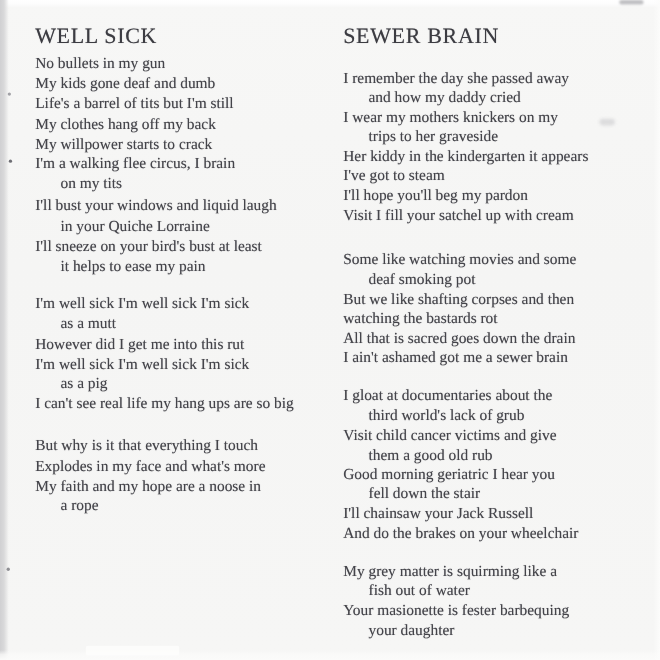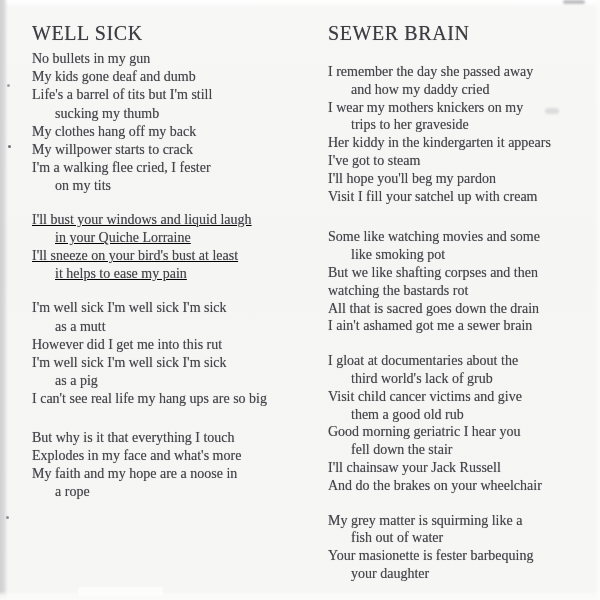--- a/index.html
+++ b/index.html
@@ -43,21 +43,21 @@
     background: #fdfdfc; opacity: 0.9; border-radius: 2px;
   }
   .speck { position: absolute; border-radius: 50%; }
   .speck-1 { left: 7px; top: 84px;  width: 3px; height: 3px; background: #a2a2a7; }
   .speck-2 { left: 8px; top: 145px; width: 3px; height: 3px; background: #6e6e74; }
   .speck-3 { left: 6px; top: 516px; width: 3px; height: 3px; background: #8f8f94; }
 
   
   .song { position: absolute; top: 20px; }
   .song-left  { left: 32px; }
-  .song-right { left: 328px; }
+  .song-right { left: 312px; }
 
   .song-title {
     margin: 0;
     font-size: 20px;
     line-height: 26px;
     font-weight: normal;
     letter-spacing: 0.6px;
     color: #3c3c42;
     white-space: nowrap;
     text-shadow: 0 0 0.7px rgba(60,60,66,0.55);
@@ -69,21 +69,21 @@
   .line {
     font-size: 14px;
     color: #44444a;
     white-space: nowrap;
     text-shadow: 0 0 0.7px rgba(68,68,74,0.5);
   }
   .song-left  .line { line-height: 18.2px; }
   .song-right .line { line-height: 17.8px; }
   .line.indent { padding-left: 23px; }
 
-  .song-left  .stanza:nth-of-type(2) { margin-top: 15px; text-decoration: underline; }
+  .song-left  .stanza:nth-of-type(2) { margin-top: 2px; }
   .song-left  .stanza:nth-of-type(3) { margin-top: 16px; }
   .song-left  .stanza:nth-of-type(4) { margin-top: 20px; }
   .song-right .stanza:nth-of-type(2) { margin-top: 23px; }
   .song-right .stanza:nth-of-type(3) { margin-top: 17px; }
   .song-right .stanza:nth-of-type(4) { margin-top: 17px; }
 </style>
 </head>
 <body>
 
 <div class="page">
@@ -99,24 +99,23 @@
   <div class="speck speck-2"></div>
   <div class="speck speck-3"></div>
 
   <section class="song song-left">
     <h2 class="song-title">WELL SICK</h2>
     <div class="stanzas">
         <div class="stanza">
           <div class="line">No bullets in my gun</div>
           <div class="line">My kids gone deaf and dumb</div>
           <div class="line">Life's a barrel of tits but I'm still</div>
-          <div class="line indent">sucking my thumb</div>
           <div class="line">My clothes hang off my back</div>
           <div class="line">My willpower starts to crack</div>
-          <div class="line">I'm a walking flee cried, I fester</div>
+          <div class="line">I'm a walking flee circus, I brain</div>
           <div class="line indent">on my tits</div>
         </div>
         <div class="stanza">
           <div class="line">I'll bust your windows and liquid laugh</div>
           <div class="line indent">in your Quiche Lorraine</div>
           <div class="line">I'll sneeze on your bird's bust at least</div>
           <div class="line indent">it helps to ease my pain</div>
         </div>
         <div class="stanza">
           <div class="line">I'm well sick I'm well sick I'm sick</div>
@@ -143,21 +142,21 @@
           <div class="line indent">and how my daddy cried</div>
           <div class="line">I wear my mothers knickers on my</div>
           <div class="line indent">trips to her graveside</div>
           <div class="line">Her kiddy in the kindergarten it appears</div>
           <div class="line">I've got to steam</div>
           <div class="line">I'll hope you'll beg my pardon</div>
           <div class="line">Visit I fill your satchel up with cream</div>
         </div>
         <div class="stanza">
           <div class="line">Some like watching movies and some</div>
-          <div class="line indent">like smoking pot</div>
+          <div class="line indent">deaf smoking pot</div>
           <div class="line">But we like shafting corpses and then</div>
           <div class="line">watching the bastards rot</div>
           <div class="line">All that is sacred goes down the drain</div>
           <div class="line">I ain't ashamed got me a sewer brain</div>
         </div>
         <div class="stanza">
           <div class="line">I gloat at documentaries about the</div>
           <div class="line indent">third world's lack of grub</div>
           <div class="line">Visit child cancer victims and give</div>
           <div class="line indent">them a good old rub</div>

